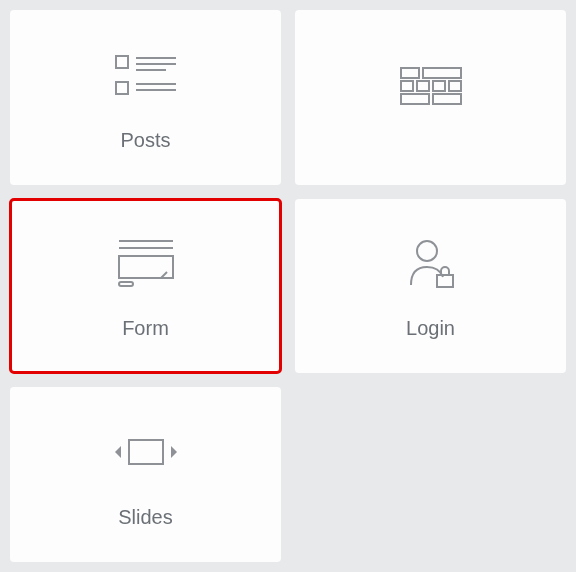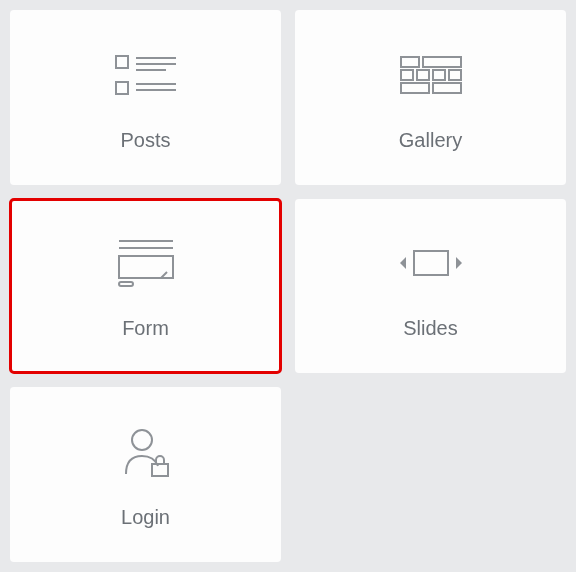--- a/index.html
+++ b/index.html
@@ -74,52 +74,51 @@
         <rect x="2" y="2" width="18" height="10"></rect>
         <rect x="24" y="2" width="38" height="10"></rect>
         <rect x="2" y="15" width="12" height="10"></rect>
         <rect x="18" y="15" width="12" height="10"></rect>
         <rect x="34" y="15" width="12" height="10"></rect>
         <rect x="50" y="15" width="12" height="10"></rect>
         <rect x="2" y="28" width="28" height="10"></rect>
         <rect x="34" y="28" width="28" height="10"></rect>
       </svg>
     </div>
-    <span class="tile-label">Gallery</span>
   </div>
 
   <div class="tile selected">
     <div class="icon-wrap">
       <svg width="62" height="50" viewBox="0 0 62 50">
         <line x1="4" y1="3" x2="58" y2="3"></line>
         <line x1="4" y1="10" x2="58" y2="10"></line>
         <rect x="4" y="18" width="54" height="22"></rect>
         <line x1="52" y1="34" x2="46" y2="40"></line>
         <rect x="4" y="44" width="14" height="4" rx="2"></rect>
       </svg>
     </div>
     <span class="tile-label">Form</span>
   </div>
 
   <div class="tile">
     <div class="icon-wrap">
-      <svg width="70" height="32" viewBox="0 0 70 32">
-        <rect x="18" y="4" width="34" height="24"></rect>
-        <path class="fill-icon" d="M 10 10 L 4 16 L 10 22 Z"></path>
-        <path class="fill-icon" d="M 60 10 L 66 16 L 60 22 Z"></path>
-      </svg>
-    </div>
-    <span class="tile-label">Slides</span>
-  </div>
-
-  <div class="tile">
-    <div class="icon-wrap">
       <svg width="52" height="52" viewBox="0 0 52 52">
         <circle cx="22" cy="14" r="10"></circle>
         <path d="M 6 48 Q 6 30 22 30 Q 34 30 38 40"></path>
         <rect x="32" y="38" width="16" height="12"></rect>
         <path d="M 36 38 v -4 a 4 4 0 0 1 8 0 v 4"></path>
       </svg>
     </div>
     <span class="tile-label">Login</span>
   </div>
 
+  <div class="tile">
+    <div class="icon-wrap">
+      <svg width="70" height="32" viewBox="0 0 70 32">
+        <rect x="18" y="4" width="34" height="24"></rect>
+        <path class="fill-icon" d="M 10 10 L 4 16 L 10 22 Z"></path>
+        <path class="fill-icon" d="M 60 10 L 66 16 L 60 22 Z"></path>
+      </svg>
+    </div>
+    <span class="tile-label">Slides</span>
+  </div>
+
 </div>
 
 </body></html>

